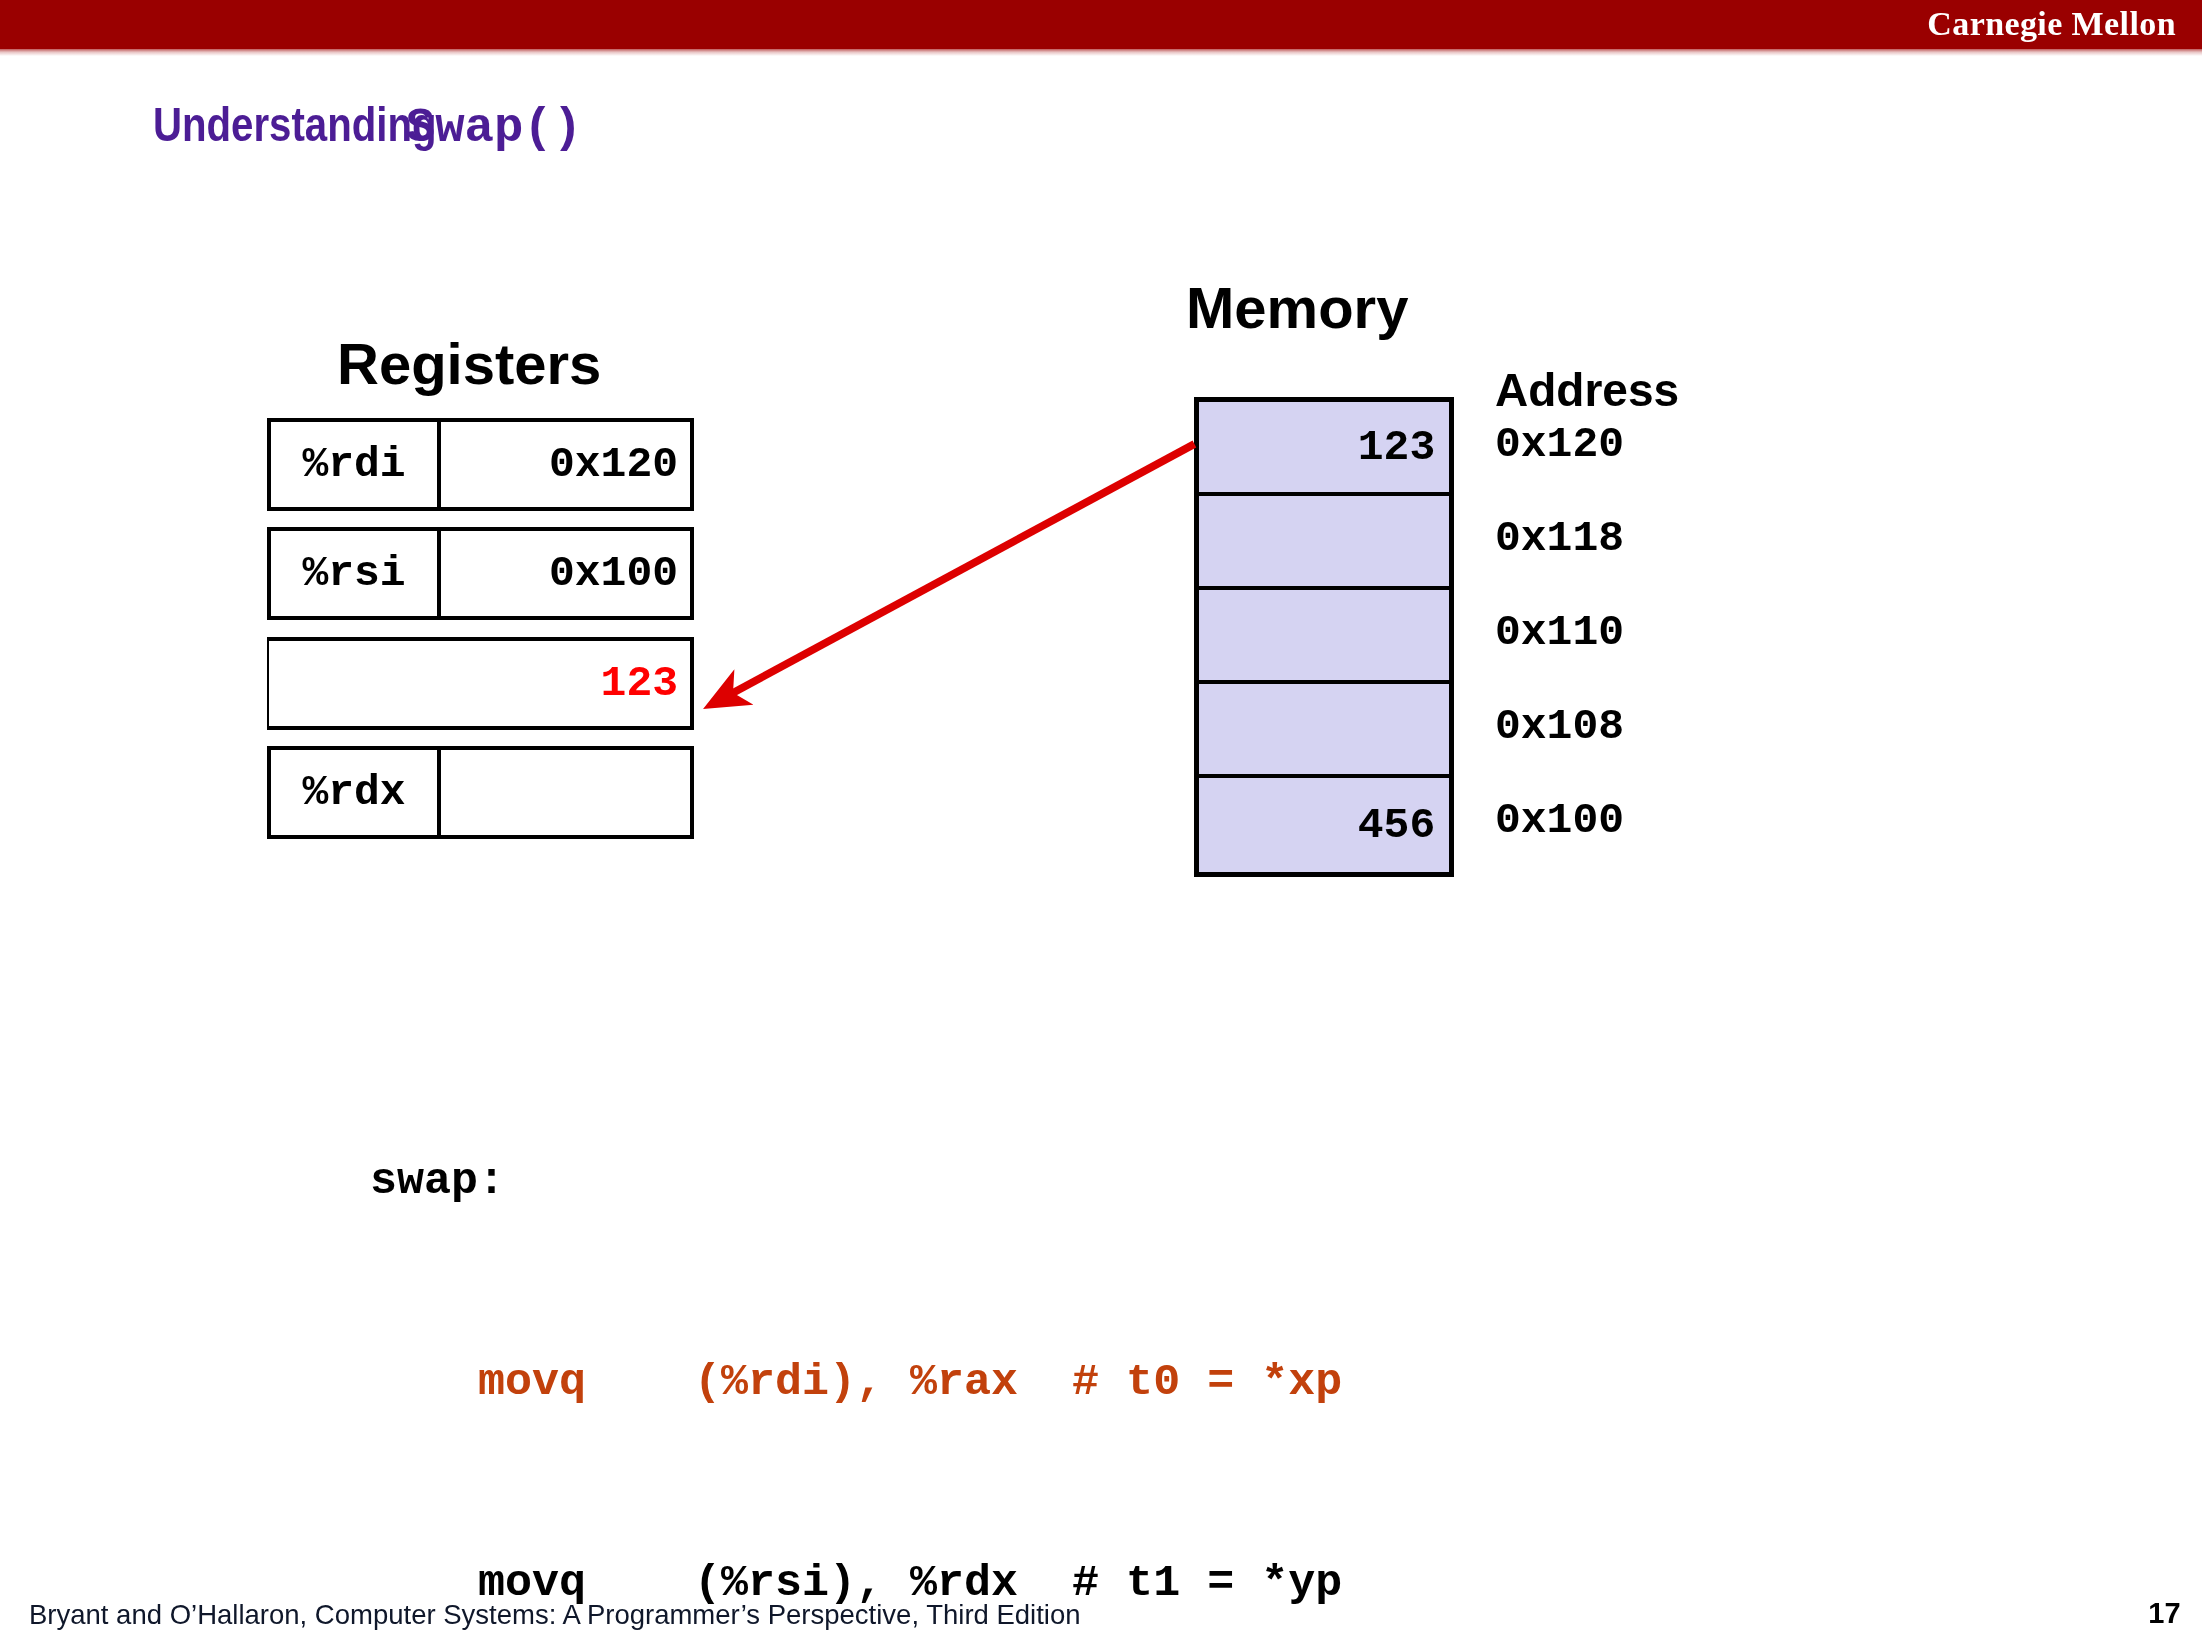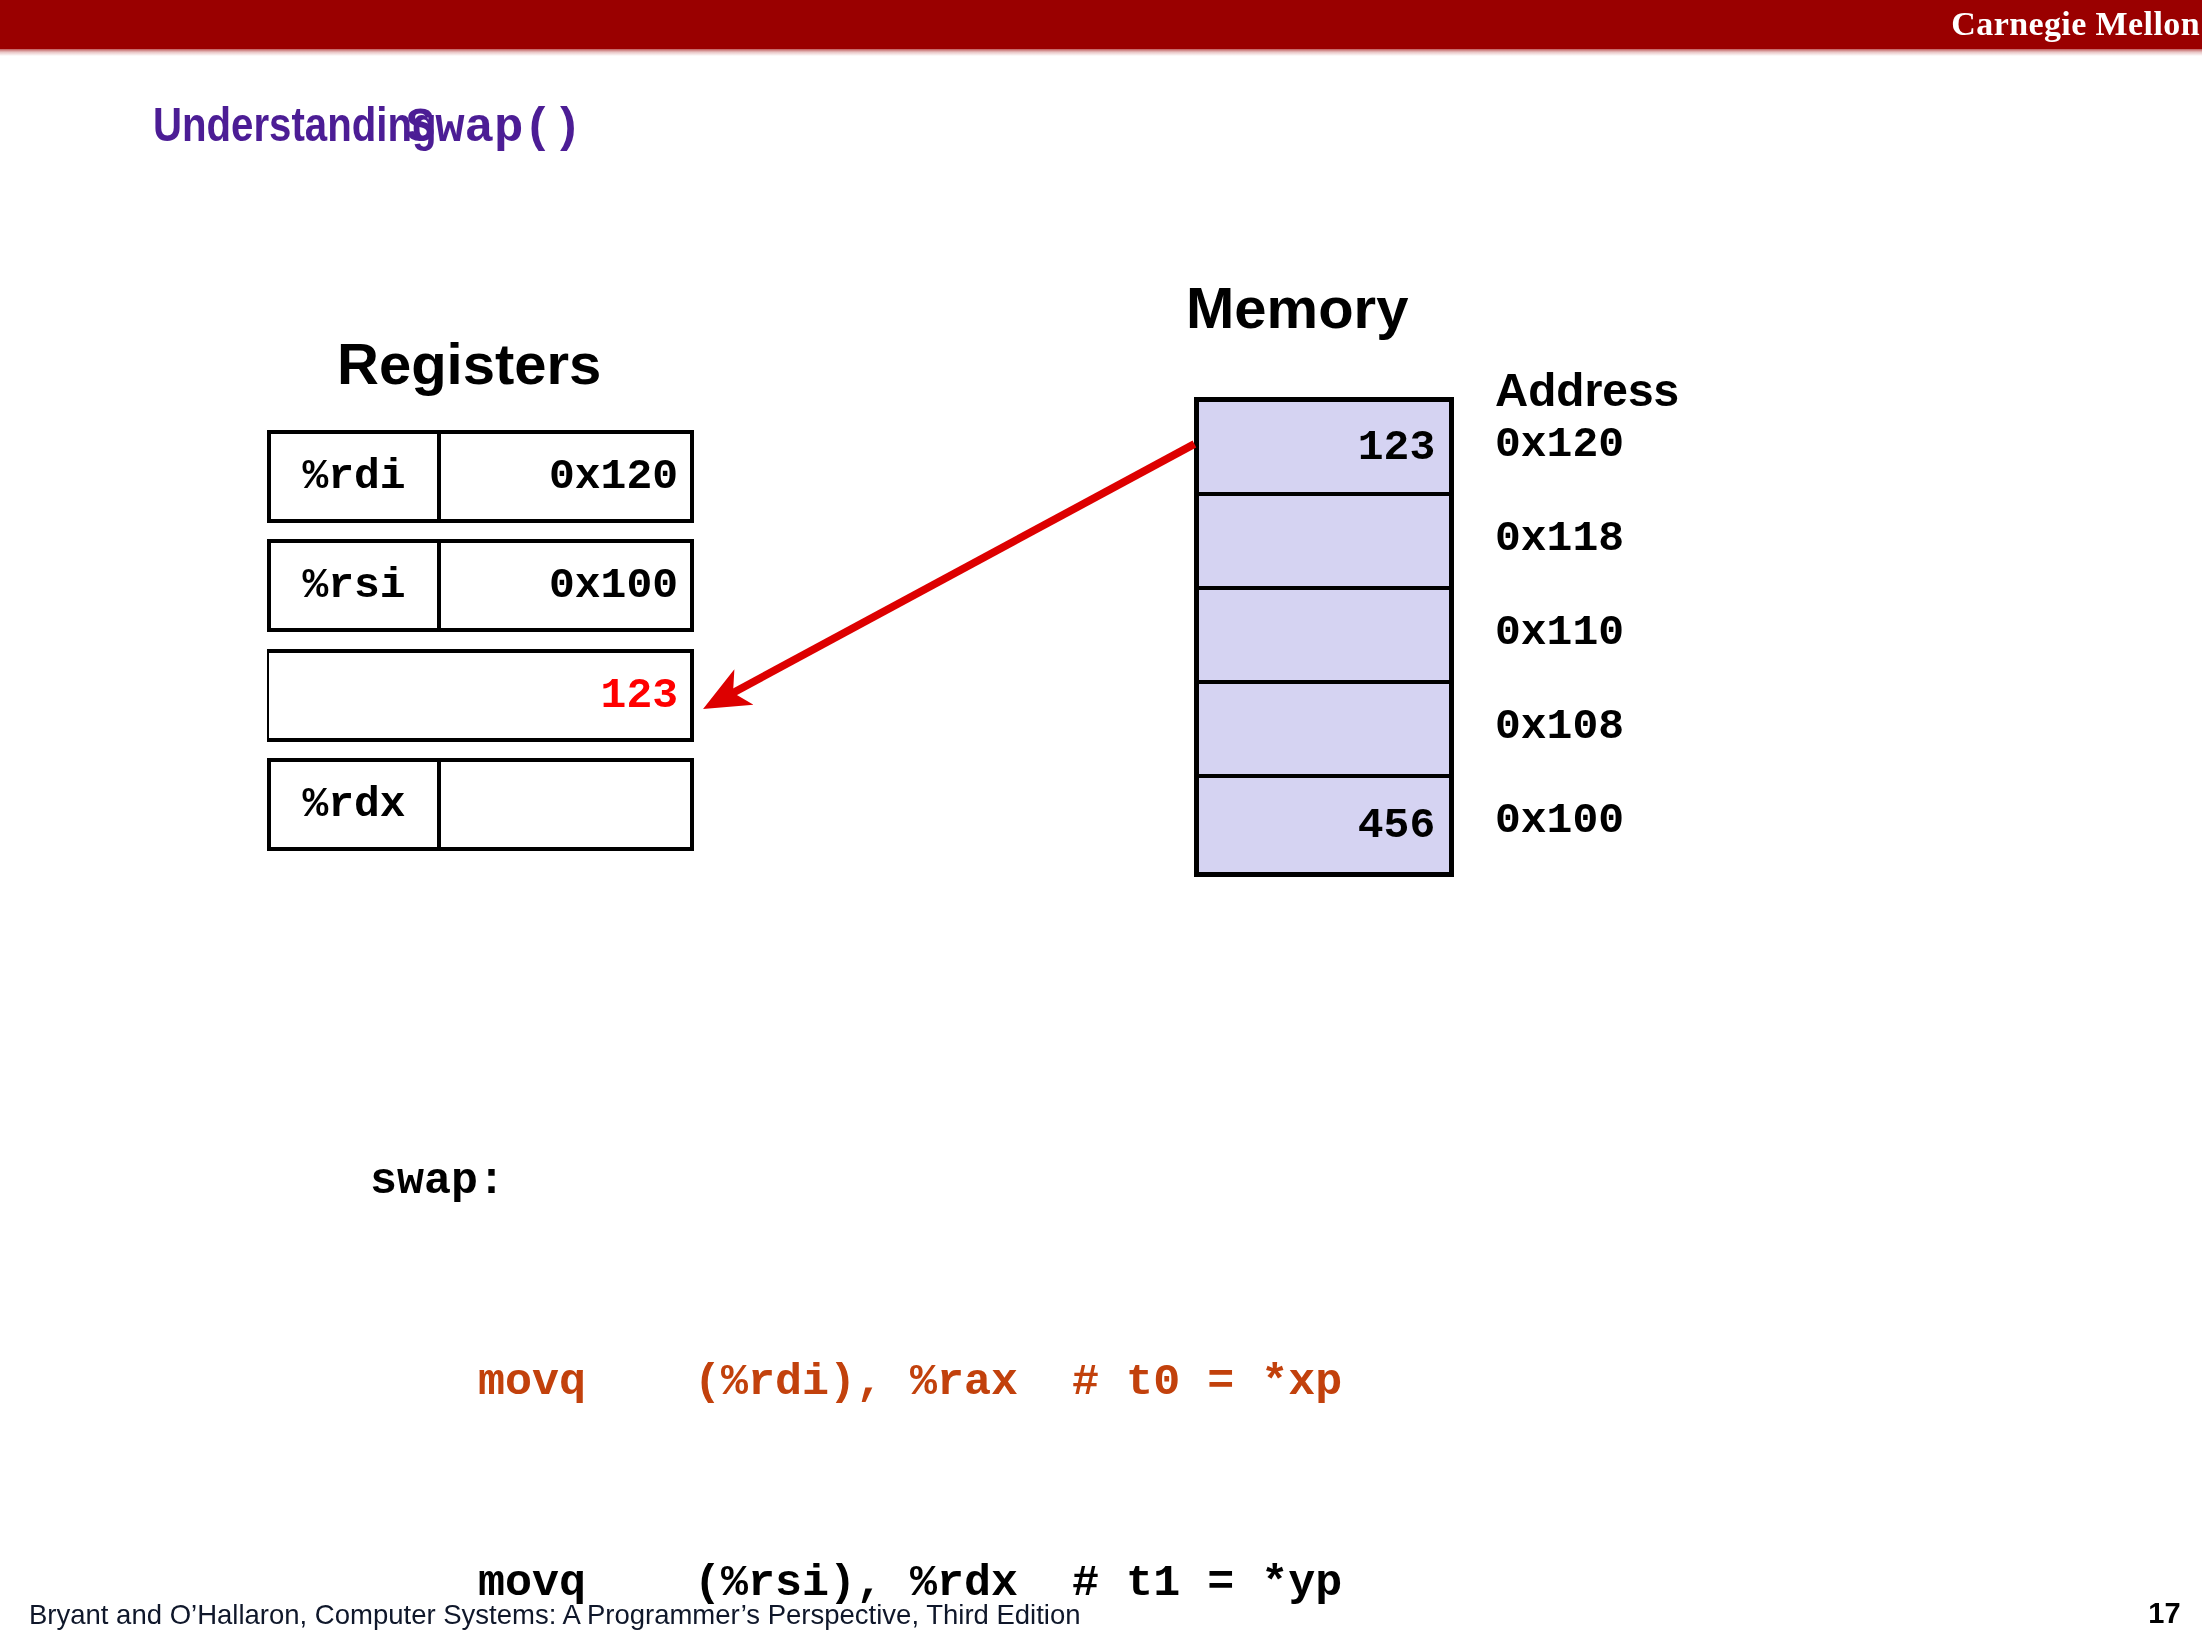--- a/index.html
+++ b/index.html
@@ -26,21 +26,21 @@
   }
   .banner-fade {
     position: absolute;
     left: 0; top: 49px;
     width: 2203px;
     height: 6.9px;
     background: linear-gradient(to bottom, #c05b5b 0%, #e8c4c4 45%, #ffffff 100%);
   }
   .cmu-logo {
     position: absolute;
-    right: 3px;
+    right: 27px;
     top: 3.4px;
     color: #ffffff;
     font-family: "Liberation Serif", "DejaVu Serif", serif;
     font-weight: bold;
     font-size: 34px;
     letter-spacing: 0.4px;
     line-height: 41px;
     white-space: nowrap;
   }
 
@@ -87,21 +87,21 @@
     font-weight: bold;
     color: #000000;
     white-space: nowrap;
     font-family: "Liberation Sans", sans-serif;
   }
 
   
   .registers {
     position: absolute;
     left: 267px;
-    top: 430px;
+    top: 418px;
     width: 497px;
   }
   .reg-row {
     display: flex;
     width: 427px;
     height: 93px;
     margin-bottom: 16.3px;
     box-sizing: border-box;
   }
   .reg-name {

